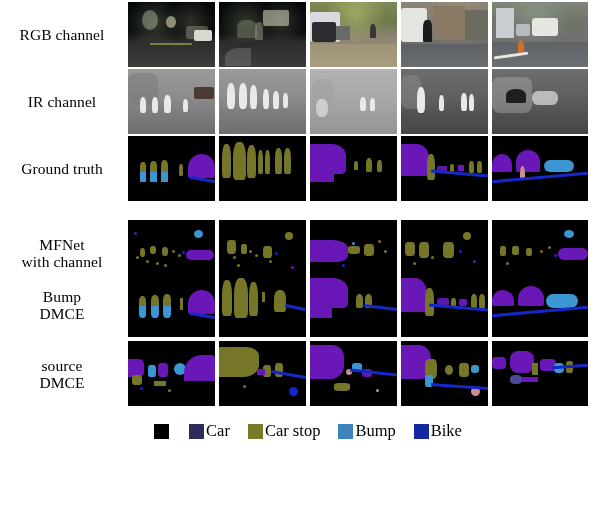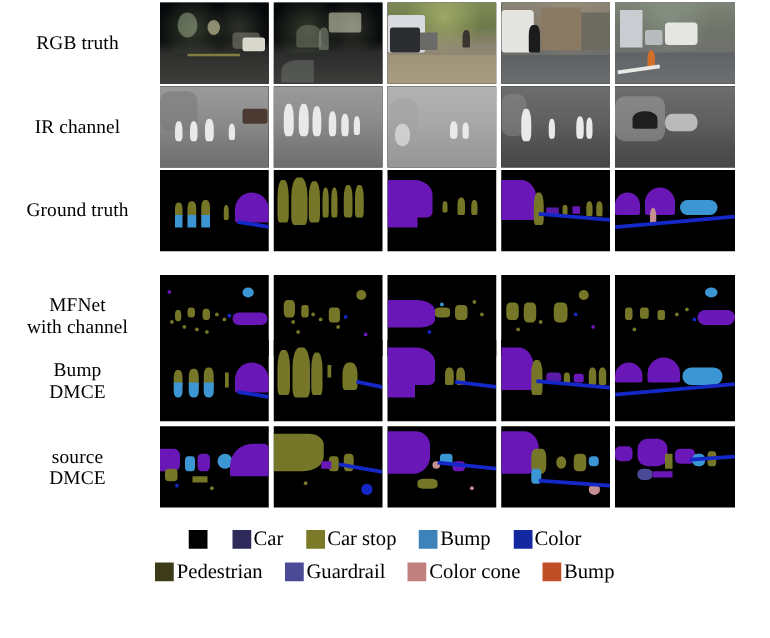--- a/index.html
+++ b/index.html
@@ -93,21 +93,21 @@
 </style>
 </head>
 <body>
 
 <div class="figure">
 
   <div class="grid">
 
     <div class="row row-0">
       <div class="rowlabel">
-        <span>RGB truth</span>
+        <span>RGB channel</span>
       </div>
       <div class="cells">
 
         <div class="cell c0">
           <div class="pic rgb-night">
             <div class="b" style="left:14px;top:8px;width:16px;height:20px;background:rgba(200,220,180,.38);border-radius:50%"></div>
             <div class="b" style="left:38px;top:14px;width:10px;height:12px;background:rgba(255,250,200,.5);border-radius:50%"></div>
             <div class="b" style="left:58px;top:24px;width:22px;height:13px;background:rgba(190,190,170,.35);border-radius:3px"></div>
             <div class="b" style="left:66px;top:28px;width:18px;height:11px;background:#d8d8cc;border-radius:2px"></div>
             <div class="b" style="left:0;top:40px;width:87px;height:25px;background:linear-gradient(180deg,#2c2e2c,#3d3e3a)"></div>
@@ -485,38 +485,20 @@
       <div class="legitem">
         <span class="sw" style="background:#7a7a28"></span>
         <span class="legtext">Car stop</span>
       </div>
       <div class="legitem">
         <span class="sw" style="background:#3d82b8"></span>
         <span class="legtext">Bump</span>
       </div>
       <div class="legitem">
         <span class="sw" style="background:#1428a0"></span>
-        <span class="legtext">Color</span>
-      </div>
-    </div>
-
-    <div class="legrow">
-      <div class="legitem">
-        <span class="sw" style="background:#3c3c1a"></span>
-        <span class="legtext">Pedestrian</span>
-      </div>
-      <div class="legitem">
-        <span class="sw" style="background:#4a4a96"></span>
-        <span class="legtext">Guardrail</span>
-      </div>
-      <div class="legitem">
-        <span class="sw" style="background:#c08080"></span>
-        <span class="legtext">Color cone</span>
-      </div>
-      <div class="legitem">
-        <span class="sw" style="background:#c04f28"></span>
-        <span class="legtext">Bump</span>
-      </div>
-    </div>
+        <span class="legtext">Bike</span>
+      </div>
+    </div>
+
 
   </div>
 
 </div>
 
 </body></html>

